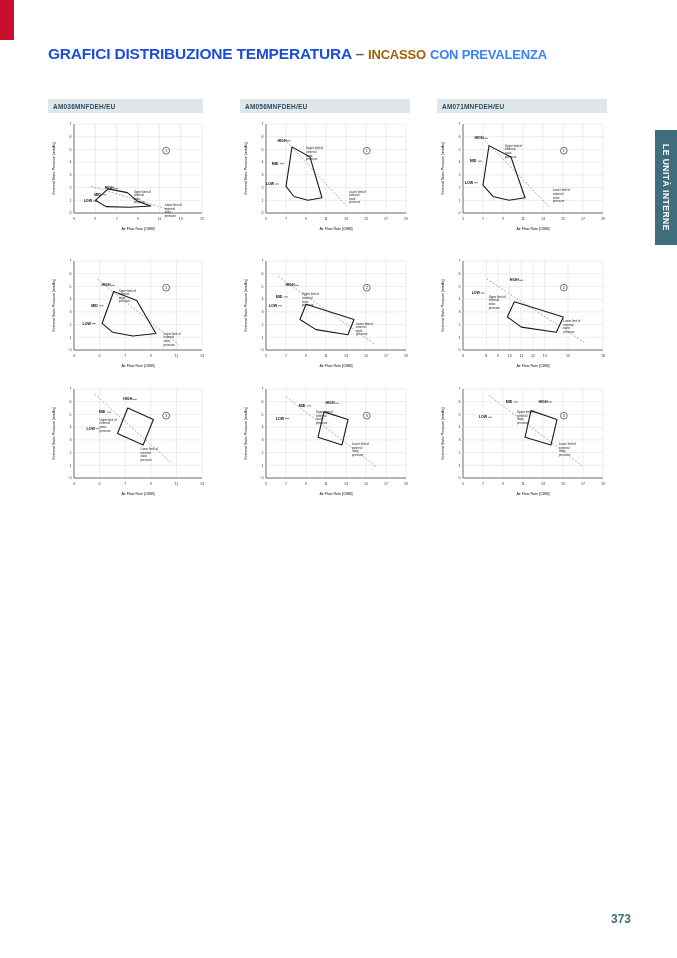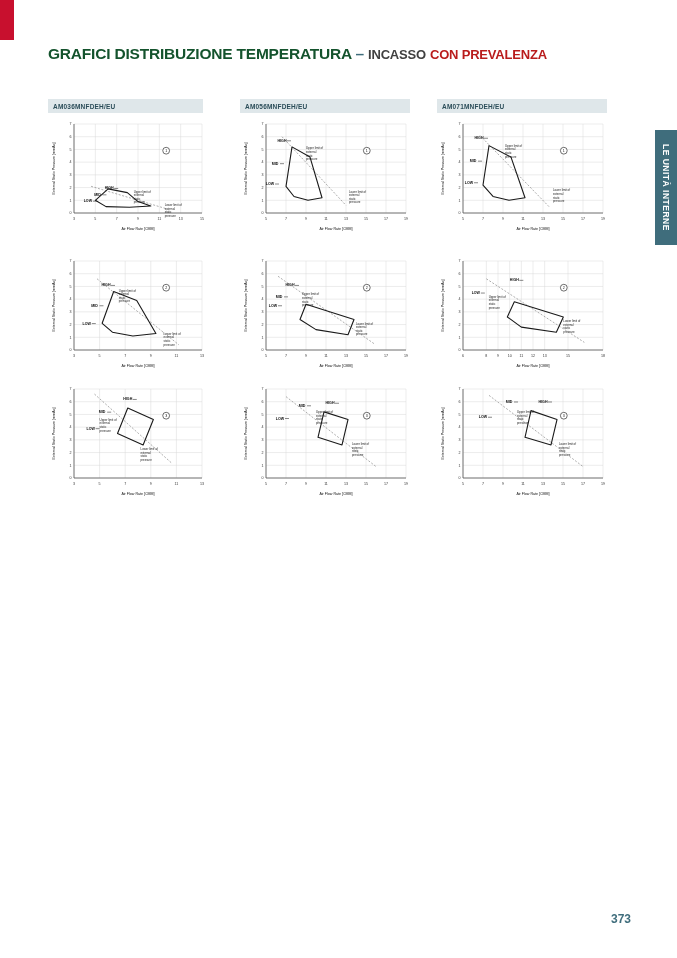--- a/index.html
+++ b/index.html
@@ -50,24 +50,24 @@
   
   .title {
     position: absolute;
     left: 48px;
     top: 45px;
     font-size: 15.5px;
     font-weight: bold;
     letter-spacing: -0.2px;
     white-space: nowrap;
   }
-  .title .t-main { color: #14532d; }
+  .title .t-main { color: #1d4ed8; }
   .title .t-dash { color: #3f6d7c; }
-  .title .t-incasso { color: #404040; font-size: 13px; text-align: center; }
-  .title .t-prev { color: #b91c1c; font-size: 13px; }
+  .title .t-incasso { color: #a16207; font-size: 13px; text-align: center; }
+  .title .t-prev { color: #3b82f6; font-size: 13px; }
 
   
   .col-header {
     position: absolute;
     height: 14px;
     background: #dfe7ea;
     display: flex;
     align-items: center;
     padding-left: 5px;
     box-sizing: border-box;

